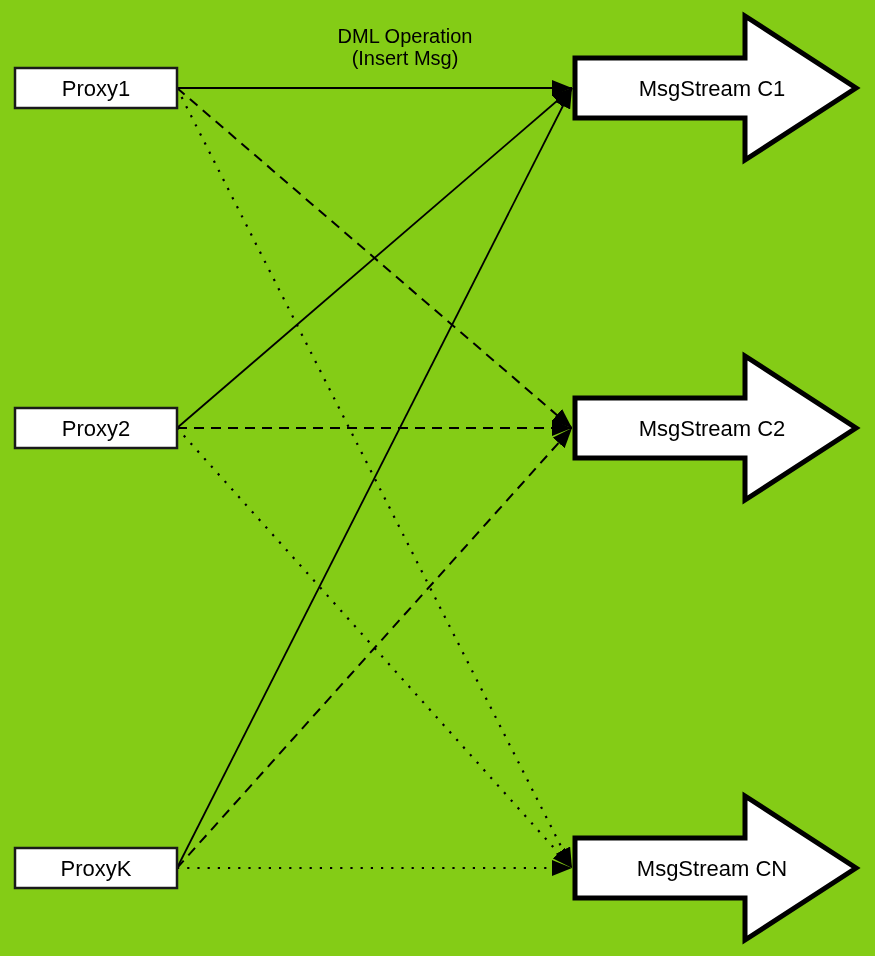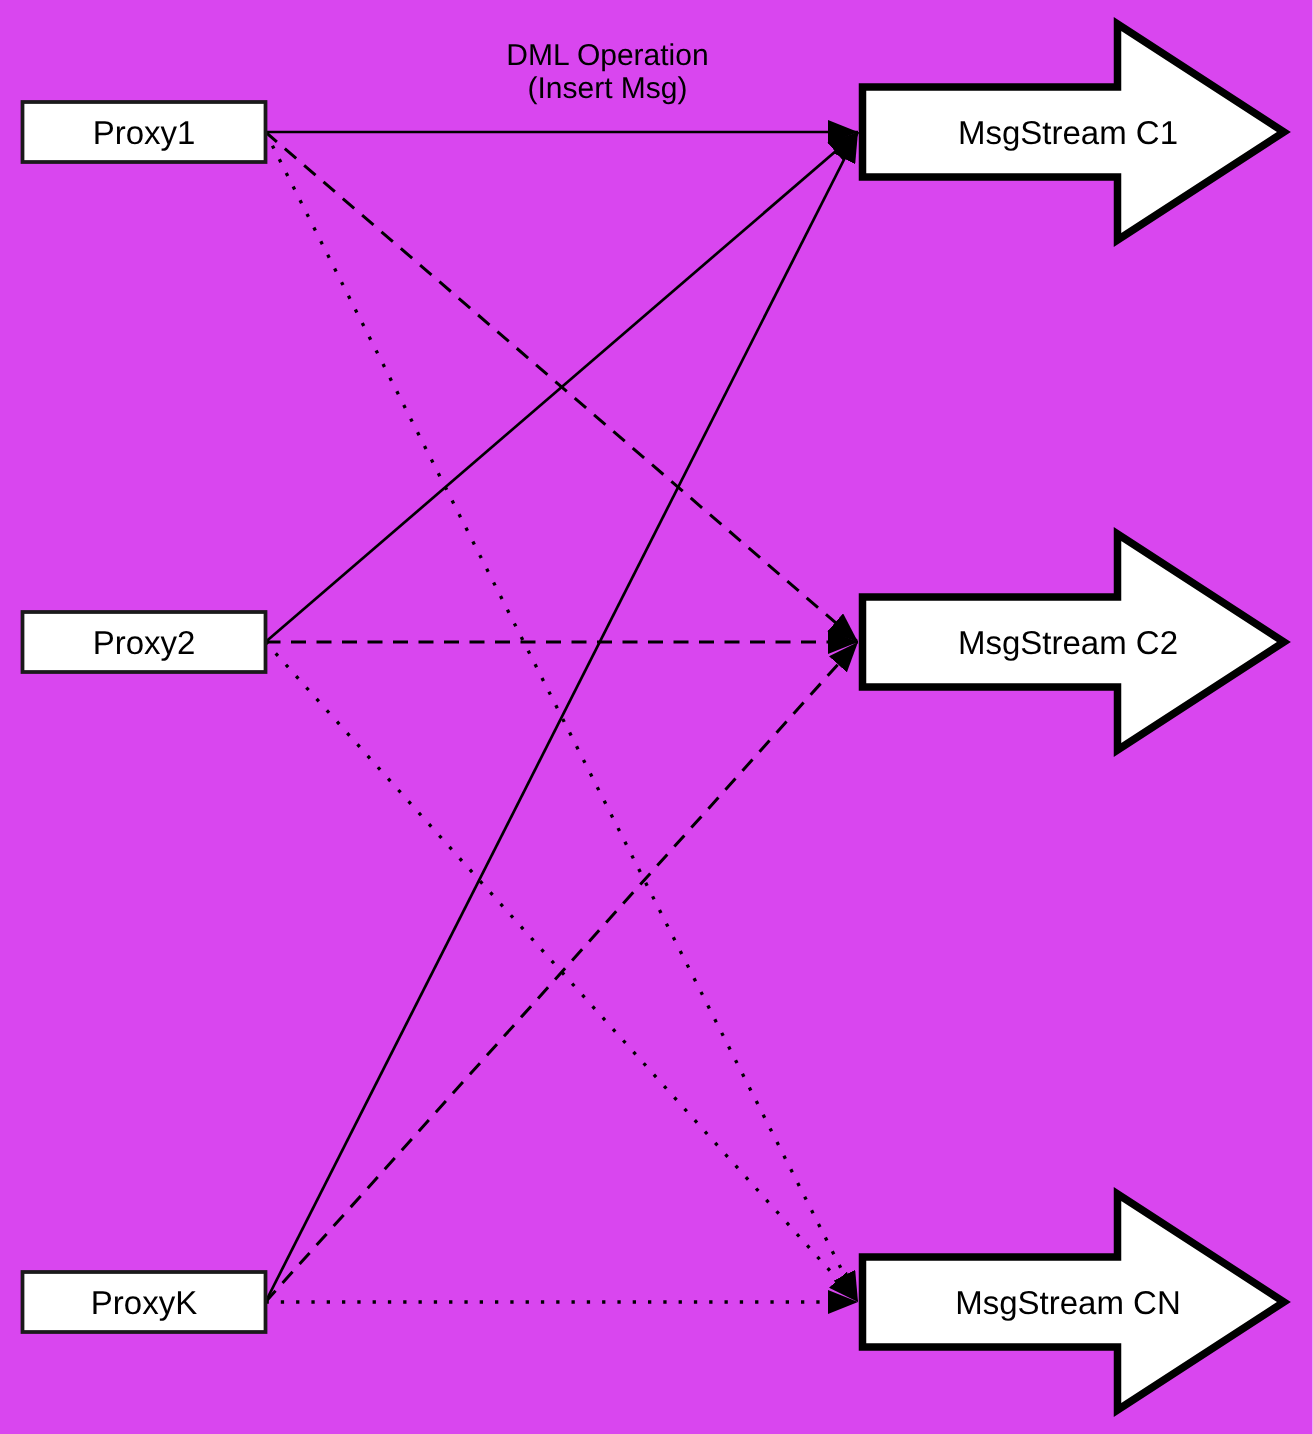--- a/index.html
+++ b/index.html
@@ -4,21 +4,21 @@
 <style>
   html, body {
     margin: 0;
     padding: 0;
     background: #ffffff;
   }
   .canvas {
     position: relative;
     width: 875px;
     height: 956px;
-    background: #d946ef;
+    background: #84cc16;
     font-family: "Liberation Sans", sans-serif;
     overflow: hidden;
   }
   svg { display: block; }
   .node-box {
     fill: #ffffff;
     stroke: #1a1a1a;
     stroke-width: 2.5;
   }
   .block-arrow {

